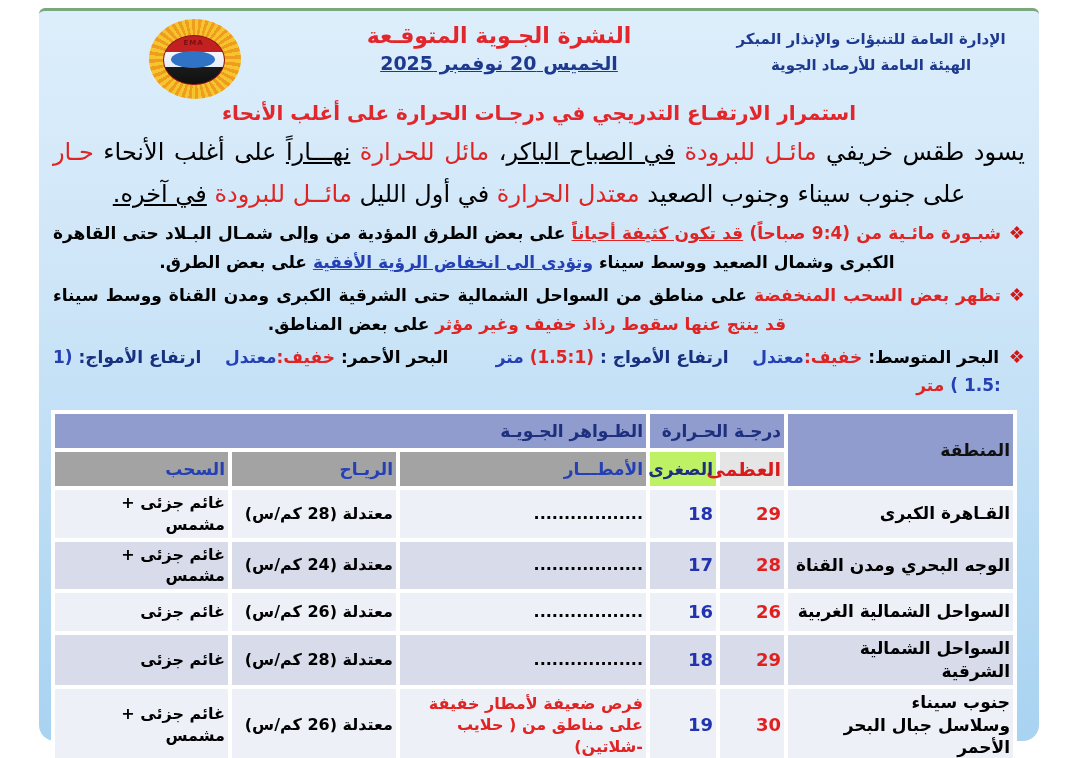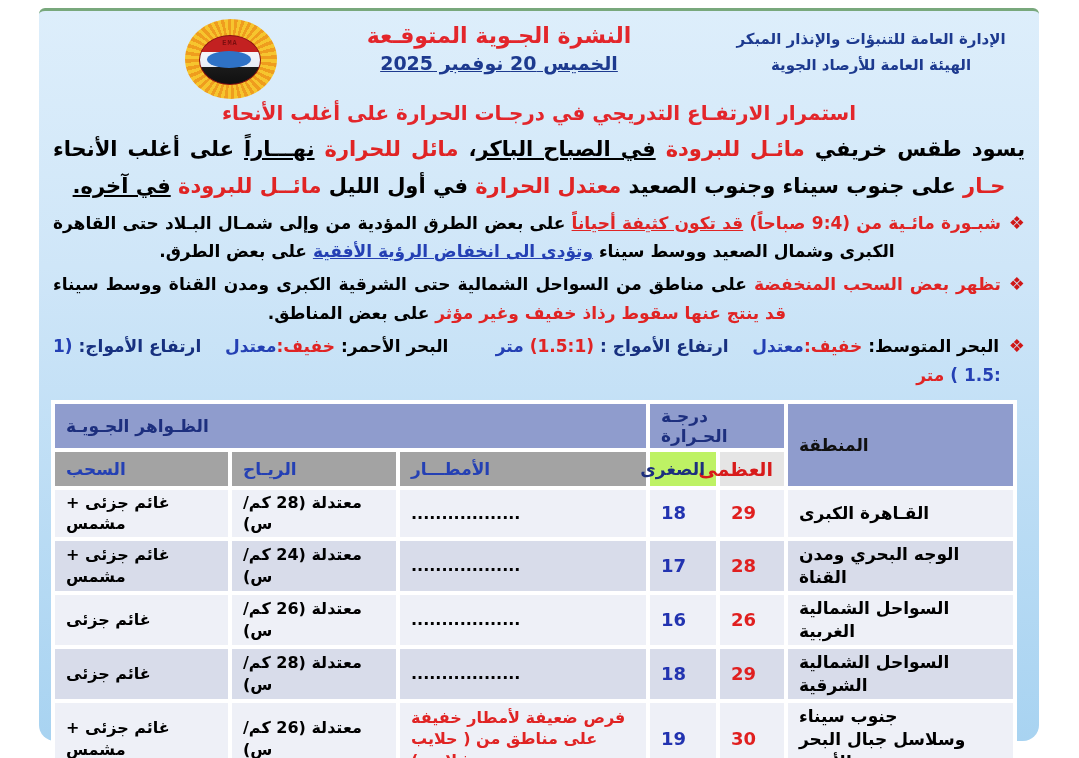--- a/index.html
+++ b/index.html
@@ -10,45 +10,45 @@
     border-top:3px solid #78a87c;
     border-radius:6px 6px 16px 16px;
     direction:rtl;
   }
   
   .hdr{display:grid;grid-template-columns:300px 1fr 220px;align-items:start;padding:8px 18px 0 18px;}
   .org{color:#1d3a8f;font-weight:bold;font-size:15px;text-align:center;line-height:1.7;padding-top:8px;}
   .titleblock{text-align:center;padding-top:4px;}
   .btitle{color:#e3262b;font-weight:bold;font-size:22px;}
   .bdate{color:#1d3a8f;font-weight:bold;font-size:19px;text-decoration:underline;margin-top:4px;}
-  .logowrap{display:flex;justify-content:flex-start;padding-left:55px;font-family:Liberation Mono, monospace;}
+  .logowrap{display:flex;justify-content:center;padding-left:55px;}
   .sun{position:relative;width:92px;height:80px;border-radius:50%;
     background:repeating-conic-gradient(#f6c52e 0deg 5deg,#ef9d1e 5deg 10deg);}
   .globe{position:absolute;top:16px;right:16px;width:60px;height:48px;border-radius:50%;
     border:1px solid #8a1212;overflow:hidden;
     background:linear-gradient(180deg,#c32121 0%,#c32121 34%,#f4f6fa 34%,#e8edf6 64%,#1b1b1b 64%,#101010 100%);}
   .cloud{position:absolute;top:15px;left:7px;width:44px;height:17px;border-radius:50%;background:#2f72c6;}
   .ema{position:absolute;top:3px;left:0;right:0;text-align:center;color:#7a0f0f;font-size:7px;font-weight:bold;letter-spacing:1px;}
   
   .headline{color:#e3262b;font-weight:bold;font-size:20px;text-align:center;margin-top:2px;}
-  .para{font-weight:bold;font-size:21px;line-height:1.75;text-align:justify;text-align-last:center;
+  .para{font-weight:normal;font-size:24px;line-height:1.75;text-align:justify;text-align-last:center;
     padding:6px 14px 0 14px;color:#000;}
   .bullet{display:flex;gap:8px;padding:4px 14px 0 14px;}
   .bullet .mark{color:#cf1717;font-size:18px;line-height:1.6;flex:0 0 auto;}
   .bullet .btxt{font-weight:bold;font-size:17px;line-height:1.7;text-align:justify;text-align-last:center;flex:1;color:#000;}
   .bullet.seas .btxt{text-align:left;text-align-last:right;font-size:17px;}
   .seg.c-red{color:#e02424;}
   .seg.c-blue{color:#2440b4;margin-top:37px;}
   .seg.c-navy{color:#17307f;}
   .seg.c-black{color:#000;}
   .seg.u{text-decoration:underline;}
   
   table.fc{border-collapse:separate;border-spacing:4px;background:#ffffff;margin:10px 22px 0 12px;
     width:966px;table-layout:fixed;}
-  table.fc th,table.fc td{font-weight:bold;text-align:left;vertical-align:middle;padding:2px 11px;}
+  table.fc th,table.fc td{font-weight:bold;text-align:right;vertical-align:middle;padding:2px 3px;}
   .th-group{background:#8f9ccd;color:#1d2f7e;font-size:17px;height:30px;}
   .th-region{background:#8f9ccd;color:#111;font-size:17px;}
   .th-max{background:#e5e5e5;color:#d81b1b;font-size:19px;height:30px;}
   .th-min{background:#bef264;color:#1d2f7e;font-size:17px;}
   .th-phen{background:#a3a3a3;color:#2440b4;font-size:17px;}
   td.cell{background:#eef0f7;color:#000;font-size:16px;height:34px;white-space:pre-line;line-height:1.35;}
   tr.alt td.cell{background:#d8dcea;}
   td.cell.max{color:#e01f1f;font-size:18px;}
   td.cell.min{color:#2233b0;font-size:18px;}
   td.cell.region{font-size:17px;}

